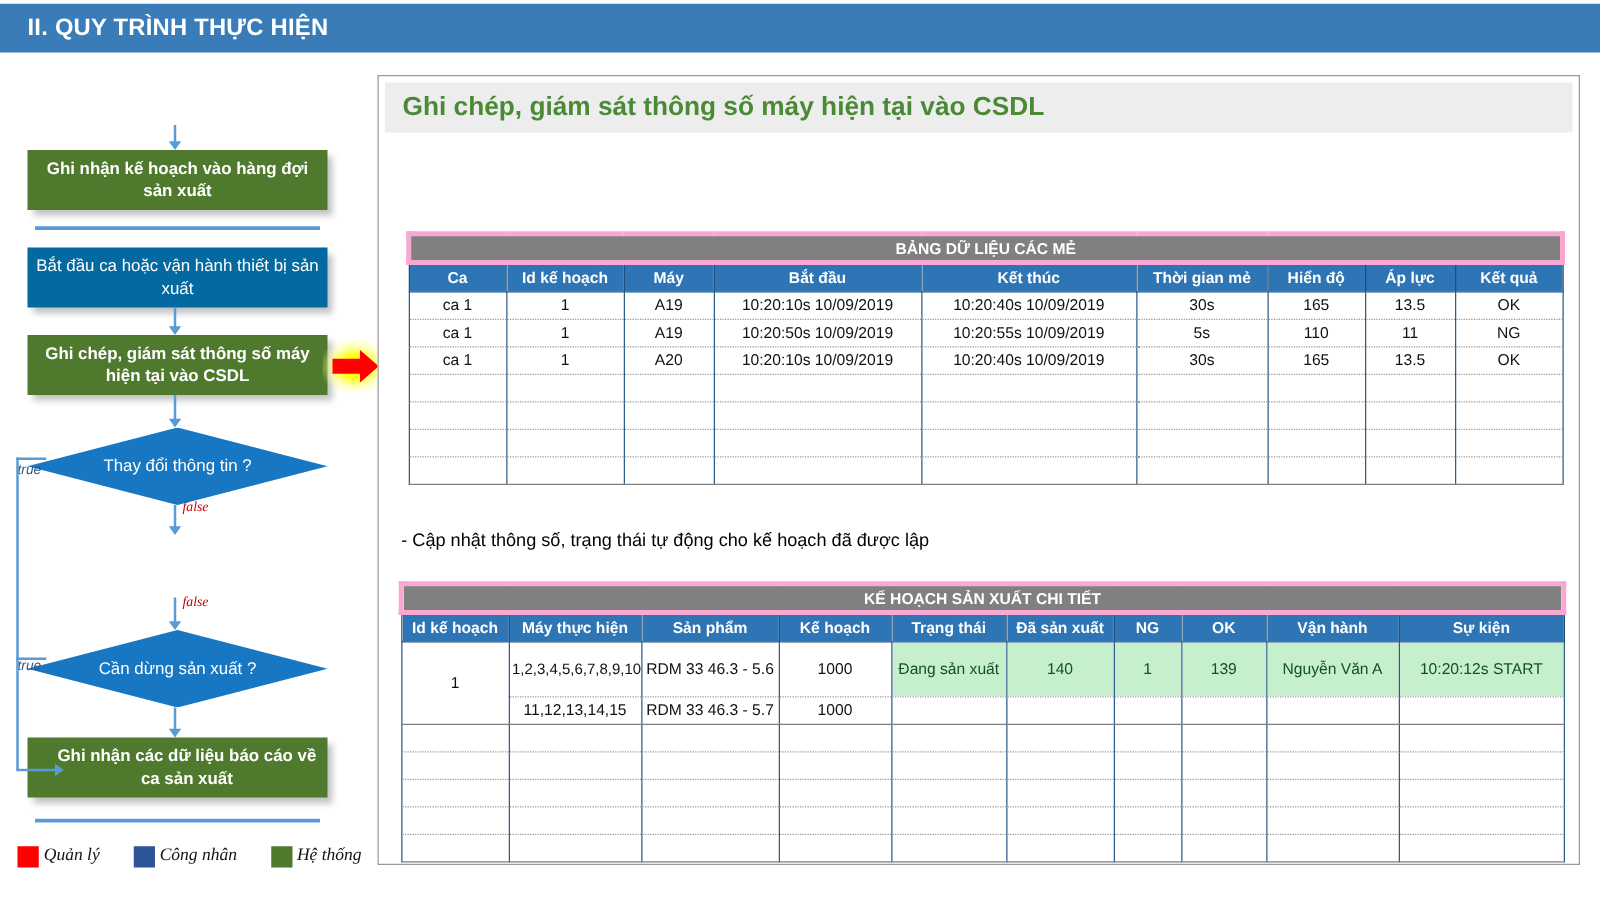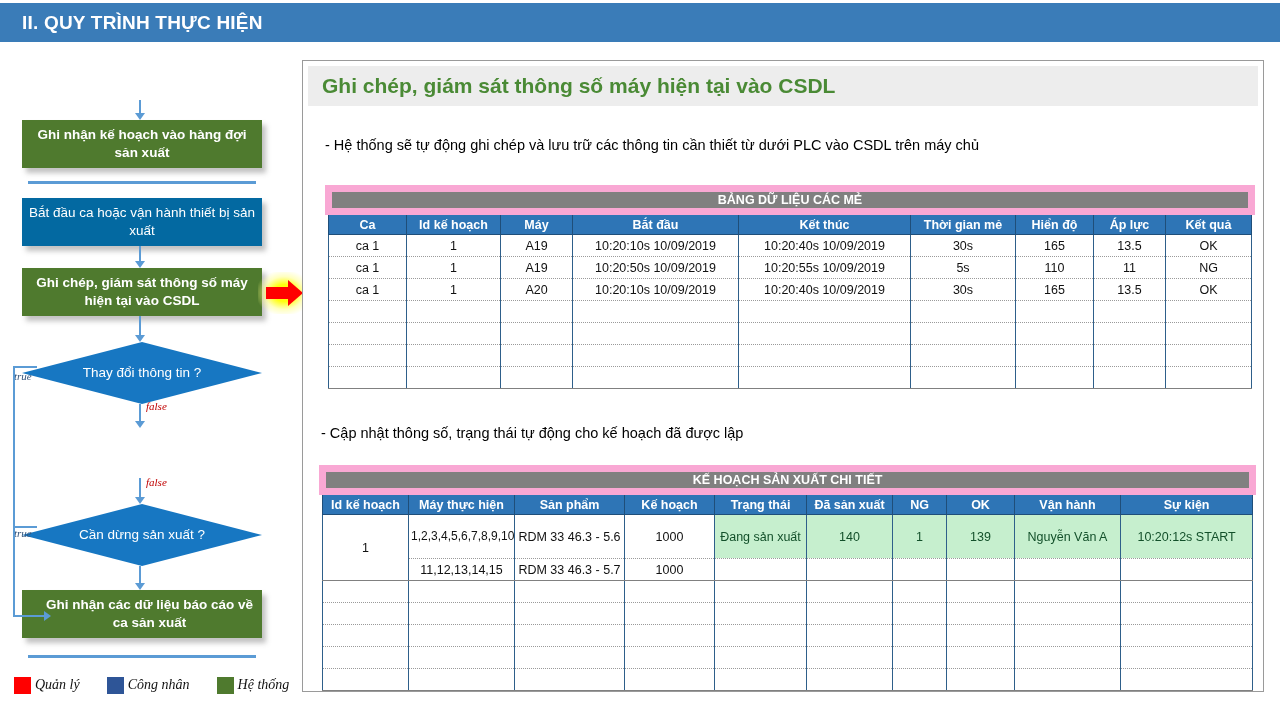--- a/index.html
+++ b/index.html
@@ -66,21 +66,21 @@
     border-left:7px solid #5B9BD5;
   }
   .divider-line{position:absolute;height:3px;background:#5B9BD5;}
 
   .lbl-false{
     position:absolute;color:#C00000;font-size:11px;font-style:italic;
     font-family:"Liberation Serif", serif;
   }
   .lbl-true{
     position:absolute;color:#33537A;font-size:11px;font-style:italic;
-    font-family:Liberation Serif, serif;
+    font-family:Liberation Sans, sans-serif;
   }
 
   
   #red-arrow{position:absolute;left:258px;top:272px;width:52px;height:42px;}
   #red-arrow .glow{
     position:absolute;left:0;top:0;width:52px;height:42px;
     background:radial-gradient(ellipse at 50% 50%, rgba(255,255,0,.95) 28%, rgba(255,255,130,.5) 55%, rgba(255,255,200,0) 78%);
   }
   #red-arrow .shaft{
     position:absolute;left:8px;top:15px;width:24px;height:12px;background:#FF0000;
@@ -128,21 +128,21 @@
     padding:1px 2px;
     text-align:center;
     vertical-align:middle;
     overflow:hidden;white-space:nowrap;
     color:#111;
     height:22px;
     box-sizing:border-box;
   }
   .xls td.t-title{
     background:#808080;color:#ffffff;font-weight:bold;font-size:12.5px;
-    border:7px solid #f9a8d4;height:23px;
+    border:4px solid #f9a8d4;height:23px;
   }
   .xls td.t-head{
     background:#2E75B6;color:#ffffff;font-weight:bold;
     border:1px solid #1F4E79;height:23px;
   }
   .xls td.cell{border-left:1px solid #2E5F8A;border-right:1px solid #2E5F8A;
     border-top:1px dotted #9a9a9a;border-bottom:1px dotted #9a9a9a;}
   .xls td.hl{background:#C6EFCE;color:#13502A;}
   .xls td.wrap{white-space:normal;line-height:13px;font-size:12px;text-align:right;}
   .xls td.solidb{border-bottom:1px solid #808080;}
@@ -232,21 +232,20 @@
     <span class="lg-label">Hệ thống</span>
   </div>
 </div>
 
 <div id="right-panel">
 
   <div id="panel-header">
     <div class="ph-text">Ghi chép, giám sát thông số máy hiện tại vào CSDL</div>
   </div>
 
-  <div class="note-line" style="left:22px;top:76px;">- Hệ thống sẽ tự động ghi chép và lưu trữ các thông tin cần thiết từ dưới PLC vào CSDL trên máy chủ</div>
 
   <table class="xls" id="tbl-batches" style="left:22px;top:124px;width:923px;">
     <colgroup>
       <col style="width:78px">
         <col style="width:94px">
         <col style="width:72px">
       <col style="width:166px">
         <col style="width:172px">
         <col style="width:105px">
       <col style="width:78px">

